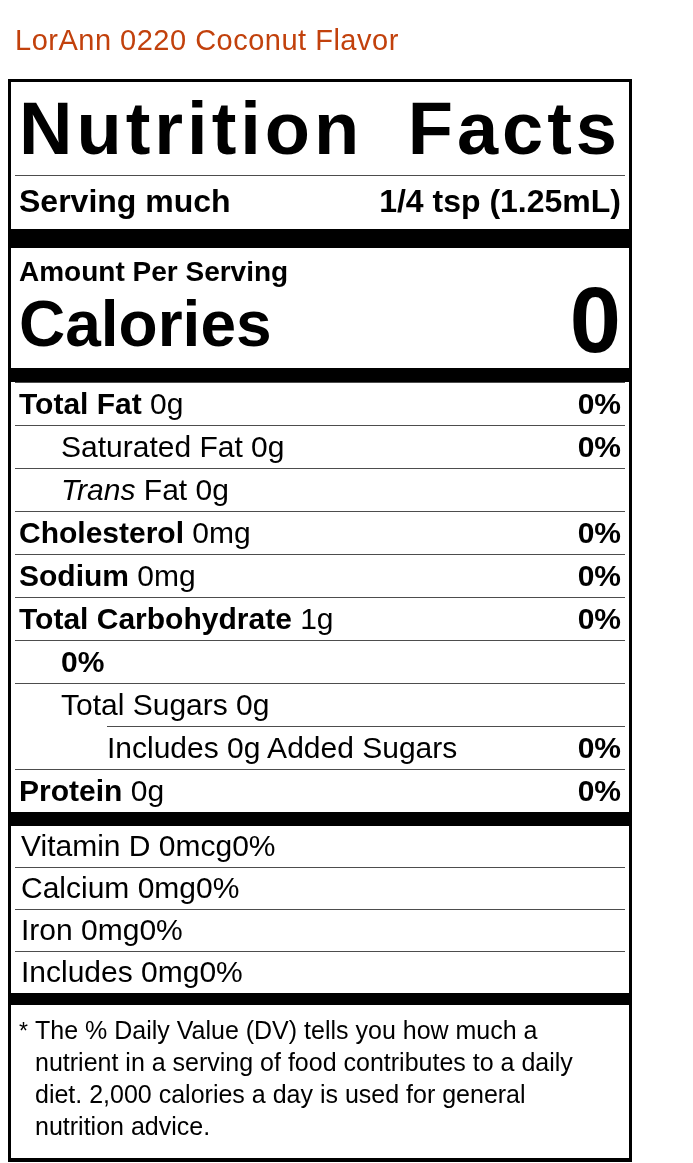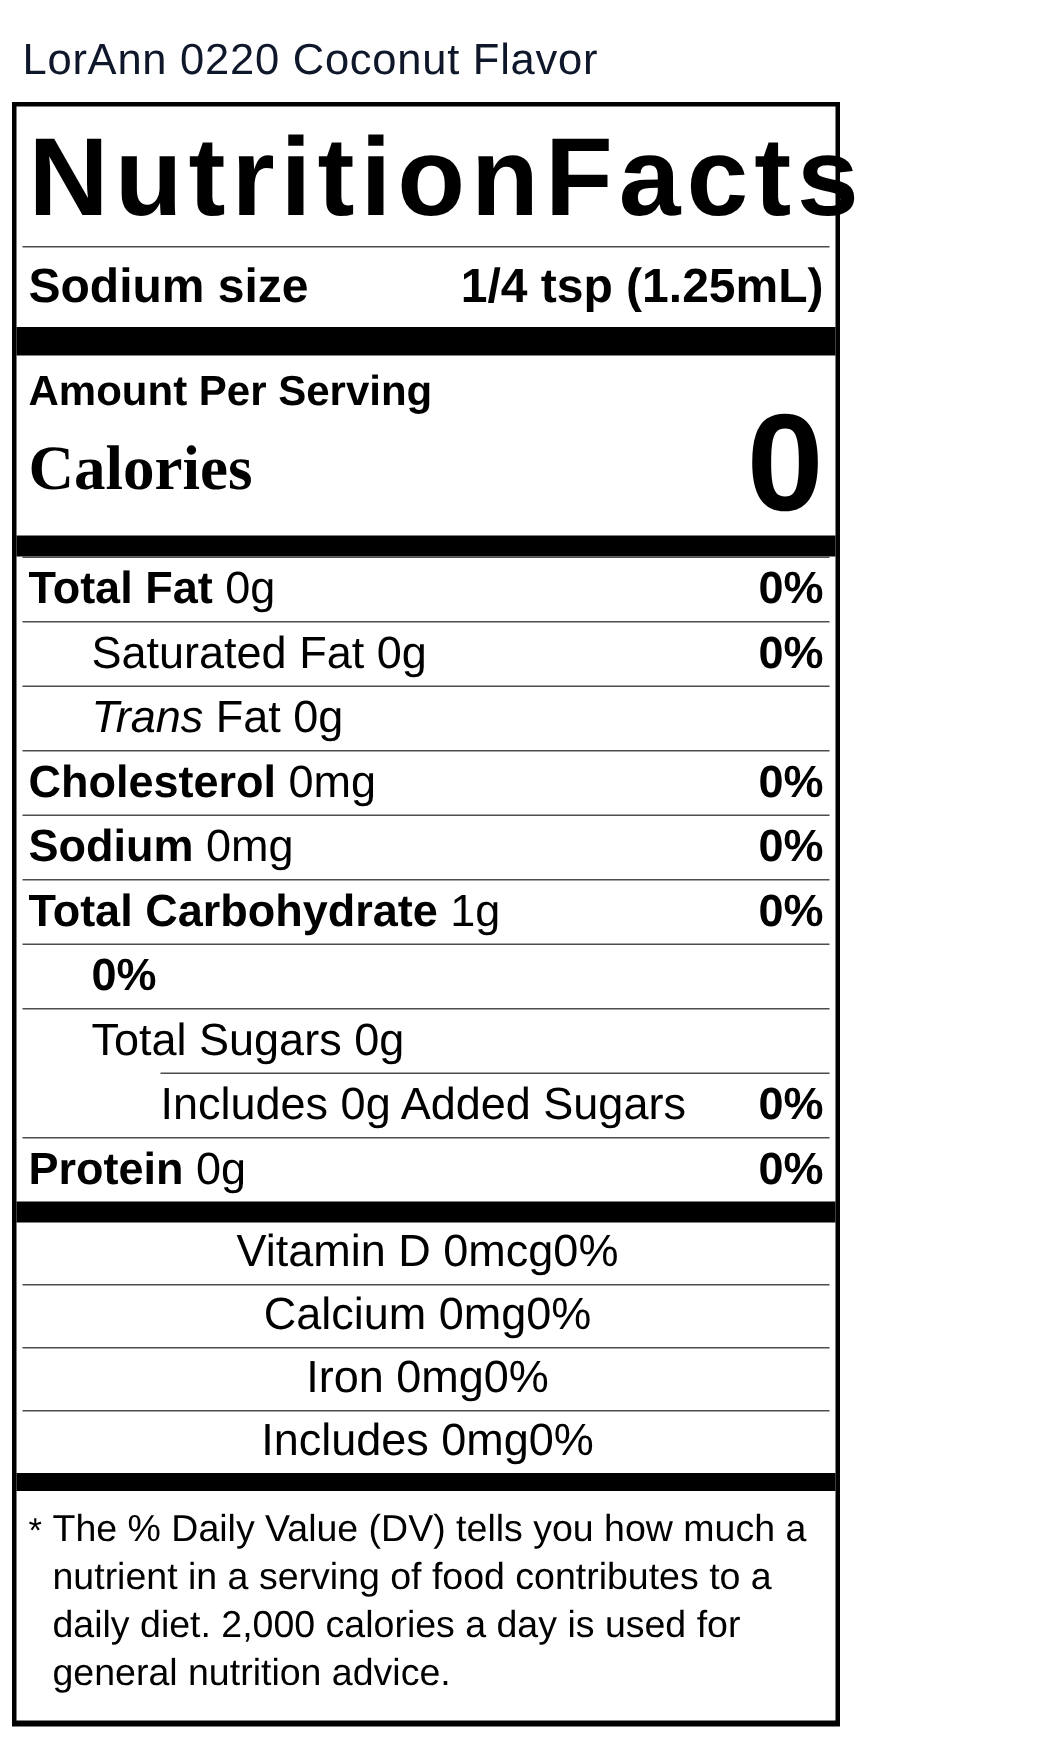--- a/index.html
+++ b/index.html
@@ -4,30 +4,30 @@
 <style>
   html,body{margin:0;padding:0;}
   body{
     width:693px;height:1163px;
     background:#ffffff;
     font-family:"Liberation Sans", sans-serif;
     color:#000;
     overflow:hidden;
   }
   .brand-line{
-    margin:24px 0 11px 15px;
+    margin:24px 0 22px 15px;
     font-size:29px;
     font-weight:500;
     letter-spacing:0.5px;
-    color:#0f172a;
+    color:#c2410c;
   }
   .nf-box{
     box-sizing:border-box;
     margin-left:8px;
-    width:552px;
+    width:624px;
     border:3px solid #000;
     border-bottom-width:4px;
     padding:0 6px;
     background:#fff;
   }
   .nf-title{
     display:flex;
     justify-content:space-between;
     align-items:baseline;
     font-weight:bold;
@@ -60,23 +60,22 @@
     padding:8px 2px 10px 2px;
   }
   .amount-per-serving{
     font-weight:bold;
     font-size:28px;
     line-height:32px;
     padding-bottom:2px;
   }
   .calories-label{
     font-weight:bold;
-    font-size:42px;
+    font-size:64px;
     line-height:68px;
-    font-family:Liberation Serif, serif;
   }
   .calories-value{
     font-weight:bold;
     font-size:92px;
     line-height:0.82;
   }
   .dv-header{
     text-align:right;
     font-weight:bold;
     font-size:23px;
@@ -93,21 +92,21 @@
   .row .pct{font-weight:bold;}
   .row .b{font-weight:bold;}
   .row .i{font-style:italic;}
   .row.lvl1{padding-left:44px;}
   .row.lvl2{padding-left:90px;}
   .sep{border-top:1.5px solid #4d4d4d;margin:0 -2px;}
   .sep.ind{margin-left:90px;margin-right:-2px;}
   .micro .pct{font-weight:normal;}
   .micro-row{
     display:flex;
-    justify-content:center;
+    justify-content:flex-start;
     align-items:baseline;
     font-size:30px;
     line-height:33px;
     padding:3px 2px 5px 4px;
   }
   .footnote{
     display:flex;
     font-size:25px;
     line-height:32px;
     padding:9px 2px 16px 2px;
@@ -127,21 +126,21 @@
 <div class="nf-box">
 
   <div class="nf-title">
     <span>Nutrition</span>
     <span>Facts</span>
   </div>
 
   <div class="hairline"></div>
 
   <div class="serving-row">
-    <span>Sodium size</span>
+    <span>Serving much</span>
     <span>1/4 tsp (1.25mL)</span>
   </div>
 
   <div class="bar bar-1"></div>
 
   <div class="calories-block">
     <div>
       <div class="amount-per-serving">Amount Per Serving</div>
       <div class="calories-label">Calories</div>
     </div>

